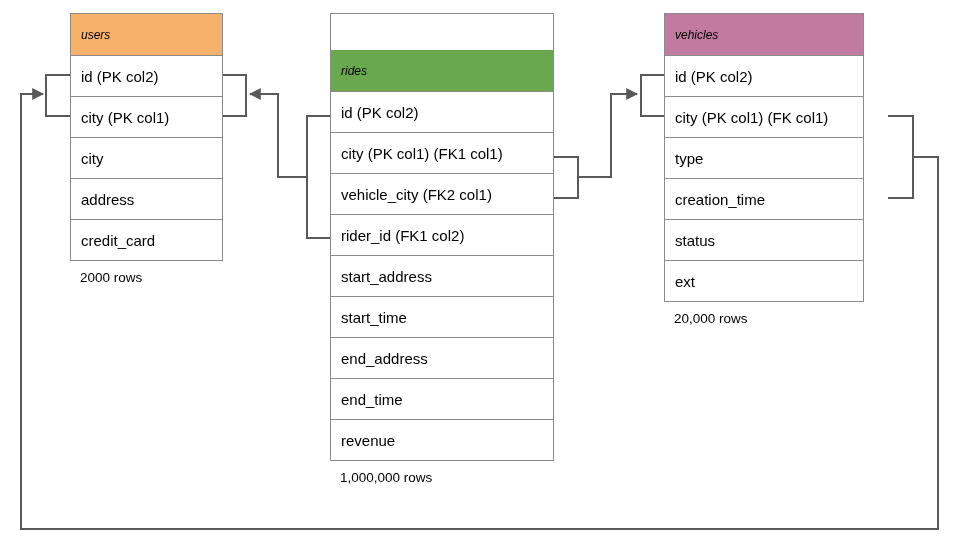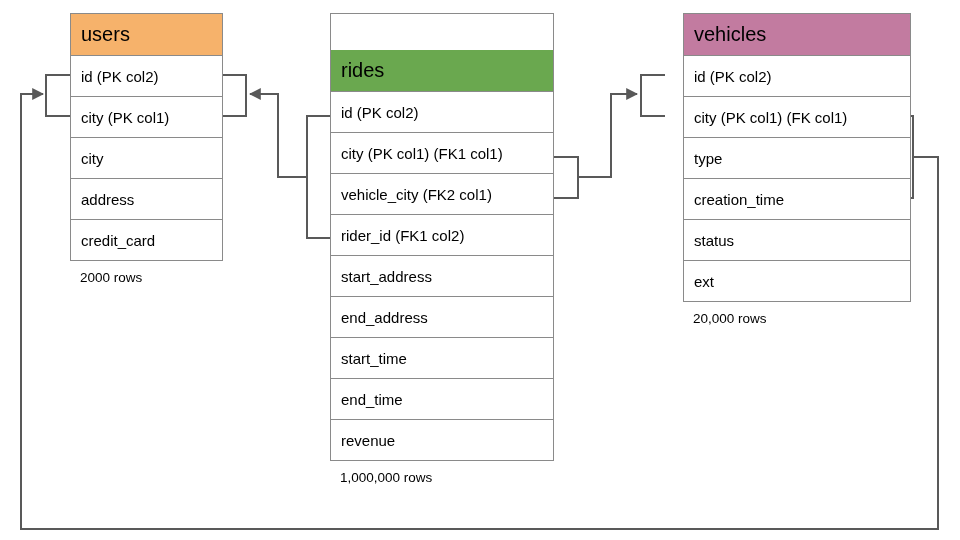--- a/index.html
+++ b/index.html
@@ -23,32 +23,33 @@
   .conn {
     stroke: var(--line-color);
     stroke-width: 2;
     fill: none;
   }
   .arrowhead-shape { fill: var(--line-color); }
 
   .table-wrap { position: absolute; }
   #t-users    { left: 70px;  top: 13px; width: 153px; }
   #t-rides    { left: 330px; top: 13px; width: 224px; }
-  #t-vehicles { left: 683px; top: 13px; width: 228px; }
+  #t-vehicles { left: 664px; top: 13px; width: 200px; }
 
   .db-table {
     border: 1px solid var(--border-color);
     background: #ffffff;
   }
   .th {
     height: 41px;
     display: flex; align-items: center;
     padding: 8px 10px;
-    font-size: 20px;
+    font-size: 12px;
     color: #000;
+    font-style: italic;
   }
   .tr {
     height: 41px;
     display: flex; align-items: center;
     padding: 16px 10px;
     font-size: 15px;
     border-top: 1px solid var(--border-color);
     background: #ffffff;
     white-space: nowrap;
   }
@@ -100,22 +101,22 @@
 </div>
 
 <div class="table-wrap" id="t-rides">
   <div class="db-table">
     <div class="th" style="background-color: rgb(106, 168, 79); margin-top: 36px;">rides</div>
     <div class="tr">id (PK col2)</div>
     <div class="tr">city (PK col1) (FK1 col1)</div>
     <div class="tr">vehicle_city (FK2 col1)</div>
     <div class="tr">rider_id (FK1 col2)</div>
     <div class="tr">start_address</div>
+    <div class="tr">start_time</div>
     <div class="tr">end_address</div>
-    <div class="tr">start_time</div>
     <div class="tr">end_time</div>
     <div class="tr">revenue</div>
   </div>
   <div class="rows-label">1,000,000 rows</div>
 </div>
 
 <div class="table-wrap" id="t-vehicles">
   <div class="db-table">
     <div class="th" style="background-color: rgb(194, 123, 160);">vehicles</div>
     <div class="tr">id (PK col2)</div>

